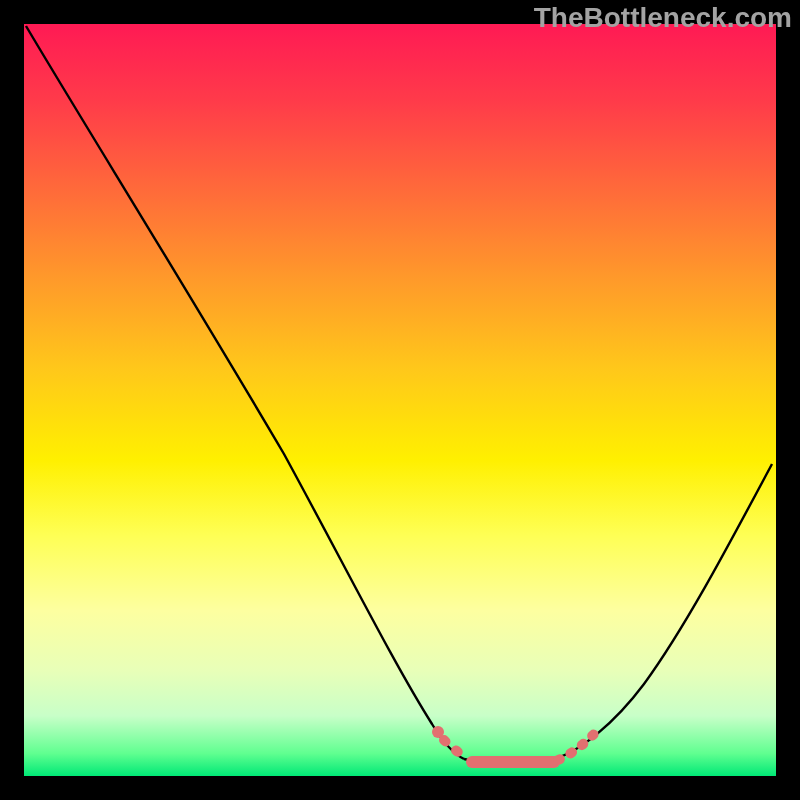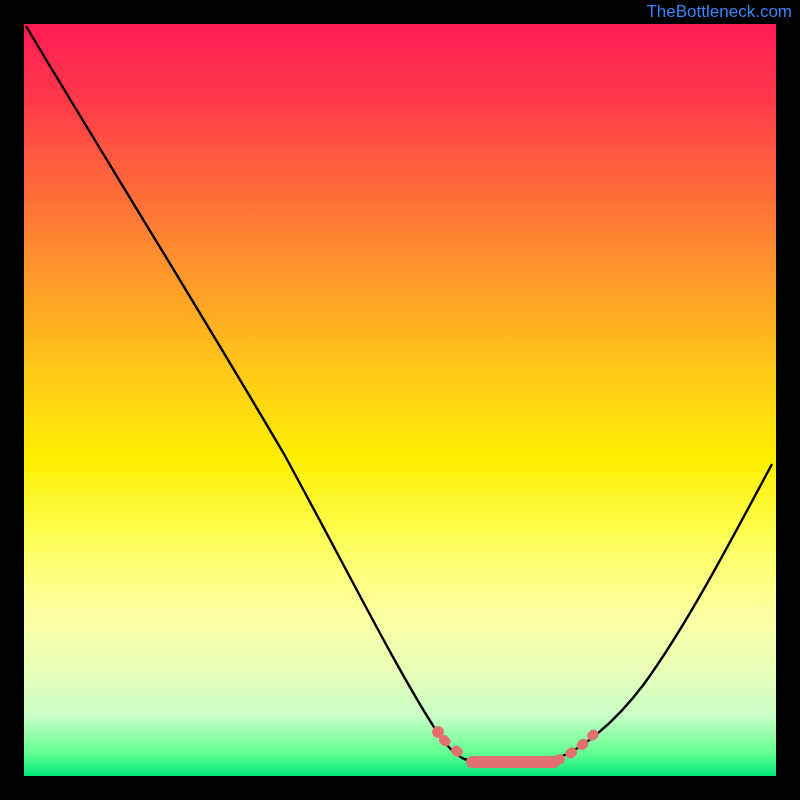--- a/index.html
+++ b/index.html
@@ -35,23 +35,23 @@
       #e8ffb8 86%,
       #c8ffc8 92%,
       #60ff90 97%,
       #00e876 100%
     );
   }
   .watermark {
     position: absolute;
     top: 2px;
     right: 8px;
-    color: #3b82f6;
-    font-size: 17px;
-    font-weight: 400;
+    color: #a3a3a3;
+    font-size: 28px;
+    font-weight: 700;
     z-index: 10;
   }
   svg.curves {
     position: absolute;
     left: 0;
     top: 0;
     width: 752px;
     height: 752px;
   }
 </style>

